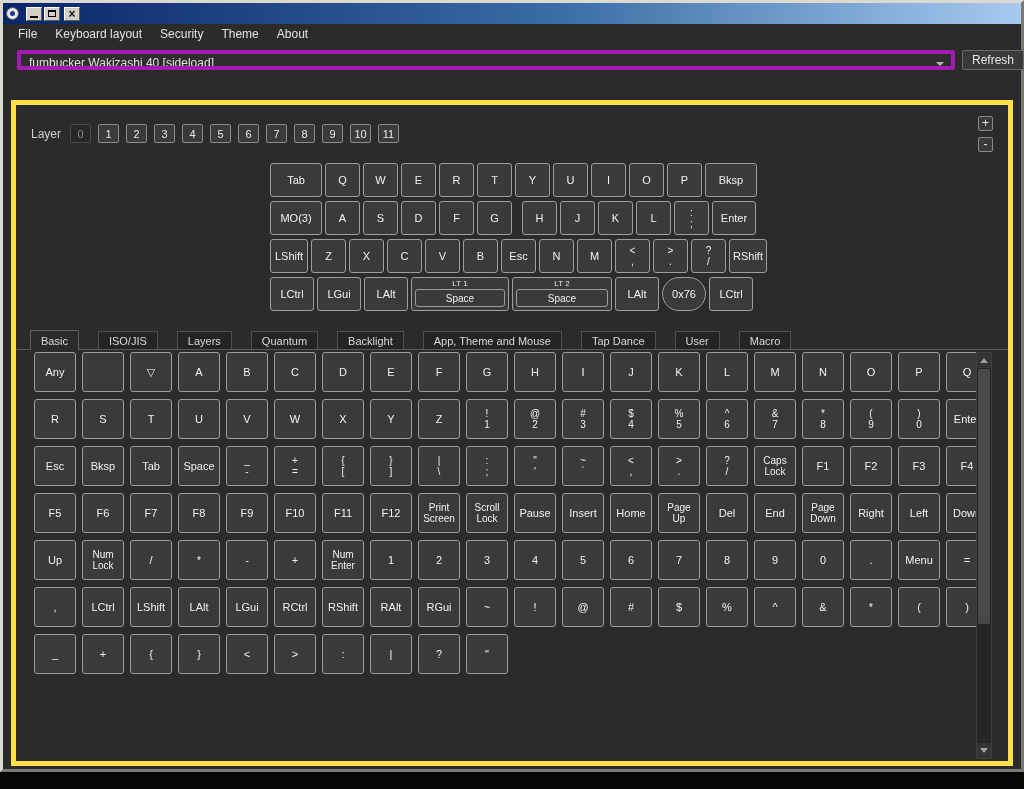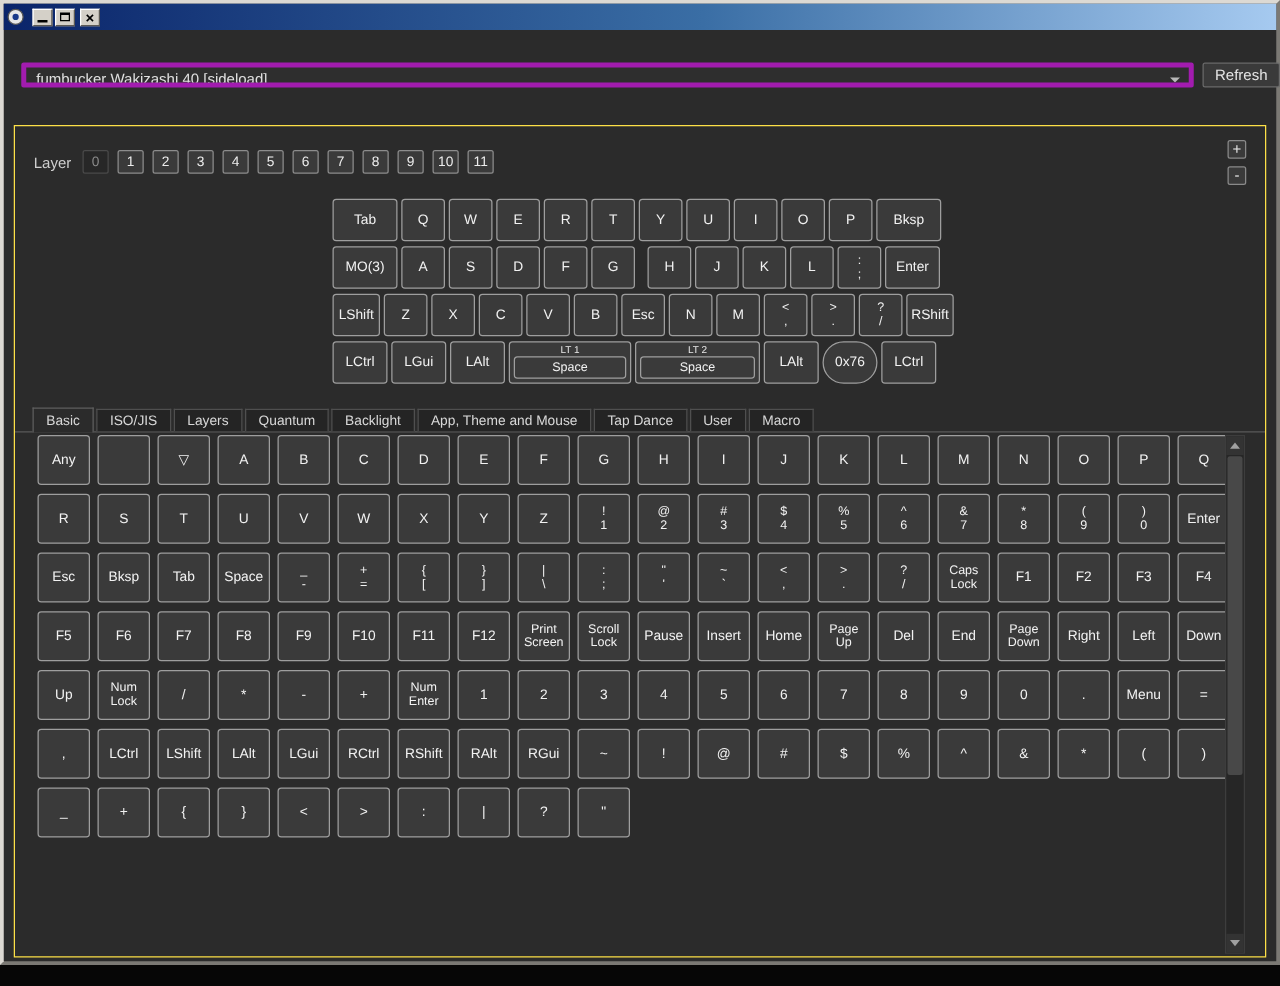--- a/index.html
+++ b/index.html
@@ -33,21 +33,21 @@
                  border-left:4px solid transparent; border-right:4px solid transparent; border-top:4px solid #b8b8b8; }
   .btn { background:#3a3a3a; border:1px solid #6a6a6a; border-radius:2px; color:#e6e6e6; font-size:12px; text-align:center; }
   .btn-refresh { position:absolute; left:959px; top:47px; width:62px; height:20px; line-height:18px; }
 
   .tabbar { position:absolute; left:8px; top:76px; right:8px; height:22px; display:flex; align-items:flex-end;
             z-index:3; padding-left:14px; }
   .tab { height:19px; margin-bottom:1px; background:#242424; border:1px solid #4f4f4f; display:flex; align-items:center;
          padding:0 13px; font-size:12px; color:#d8d8d8; margin-right:2px; }
   .tab.active { height:21px; margin-bottom:0; background:#2b2b2b; border-color:#5f5f5f; border-bottom:none; }
 
-  .pane { position:absolute; left:8px; top:97px; right:8px; bottom:3px; border:1px solid #fde047; background:#2b2b2b; }
+  .pane { position:absolute; left:8px; top:97px; right:8px; bottom:3px; border:5px solid #fde047; background:#2b2b2b; }
 
   .layer-row { position:absolute; left:15px; top:19px; display:flex; align-items:center; gap:7px; }
   .layer-label { font-size:12px; color:#cfcfcf; margin-right:2px; }
   .layer-btn { min-width:21px; height:19px; padding:0 3px; background:#3a3a3a; border:1px solid #8c8c8c; border-radius:2px;
                color:#ececec; font-size:11px; display:flex; align-items:center; justify-content:center; }
   .layer-btn.current { background:#272727; border-color:#4a4a4a; color:#8a8a8a; }
 
   .zoom { position:absolute; right:15px; top:11px; display:flex; flex-direction:column; gap:6px; }
   .zoom-btn { width:15px; height:15px; line-height:13px; font-size:12px; border-color:#8a8a8a; }
 
@@ -58,21 +58,21 @@
          white-space:pre-line; line-height:1.1; flex:none; }
   .key.two { font-size:10px; }
   .key.lt { flex-direction:column; justify-content:flex-start; padding:1px 3px 3px; }
   .lt-top { font-size:8px; line-height:9px; color:#e8e8e8; }
   .lt-inner { margin-top:1px; width:100%; flex:1; border:1px solid #9e9e9e; border-radius:3px;
               display:flex; align-items:center; justify-content:center; font-size:10px; }
 
   .ptabs { position:absolute; left:0; right:0; top:225px; height:20px; display:flex; align-items:flex-end;
            padding-left:14px; border-bottom:1px solid #5a5a5a; }
   .ptab { height:18px; background:#242424; border:1px solid #4f4f4f; border-bottom:none; display:flex; align-items:center;
-          padding:4px 10px; font-size:11px; color:#d8d8d8; margin-right:2px; }
+          padding:4px 10px; font-size:11px; color:#d8d8d8; margin-right:19px; }
   .ptab.active { height:20px; margin-bottom:-1px; background:#2b2b2b; border-color:#5f5f5f; position:relative; z-index:2; }
 
   .pgrid { position:absolute; left:18px; top:247px; display:grid; grid-template-columns:repeat(20,42px); gap:7px 6px; }
   .pkey { width:42px; height:40px; border:1px solid #9e9e9e; border-radius:3px; background:#3a3a3a; color:#f2f2f2;
           display:flex; align-items:center; justify-content:center; text-align:center; font-size:11px;
           white-space:pre-line; line-height:1.15; }
   .pkey.two { font-size:10px; }
 
   .vscroll { position:absolute; right:16px; top:247px; bottom:2px; width:16px; background:#262626; border:1px solid #3d3d3d; }
   .sbtn { position:absolute; left:0; right:0; height:15px; display:flex; align-items:center; justify-content:center; background:#333; }
@@ -92,20 +92,27 @@
         <span class="glyph-min"></span>
       </span>
     <span class="tb-btn">
         <span class="glyph-max"></span>
       </span>
     <span class="tb-btn close">
         <span>×</span>
       </span>
   </div>
 
+  <div class="menubar">
+      <div class="menu-item">File</div>
+      <div class="menu-item">Keyboard layout</div>
+      <div class="menu-item">Security</div>
+      <div class="menu-item">Theme</div>
+      <div class="menu-item">About</div>
+    </div>
 
   <div class="combo">
     <span>fumbucker Wakizashi 40 [sideload]</span>
     <span class="combo-arrow"></span>
   </div>
   <div class="btn btn-refresh">Refresh</div>
 
 
   <div class="pane">
 

